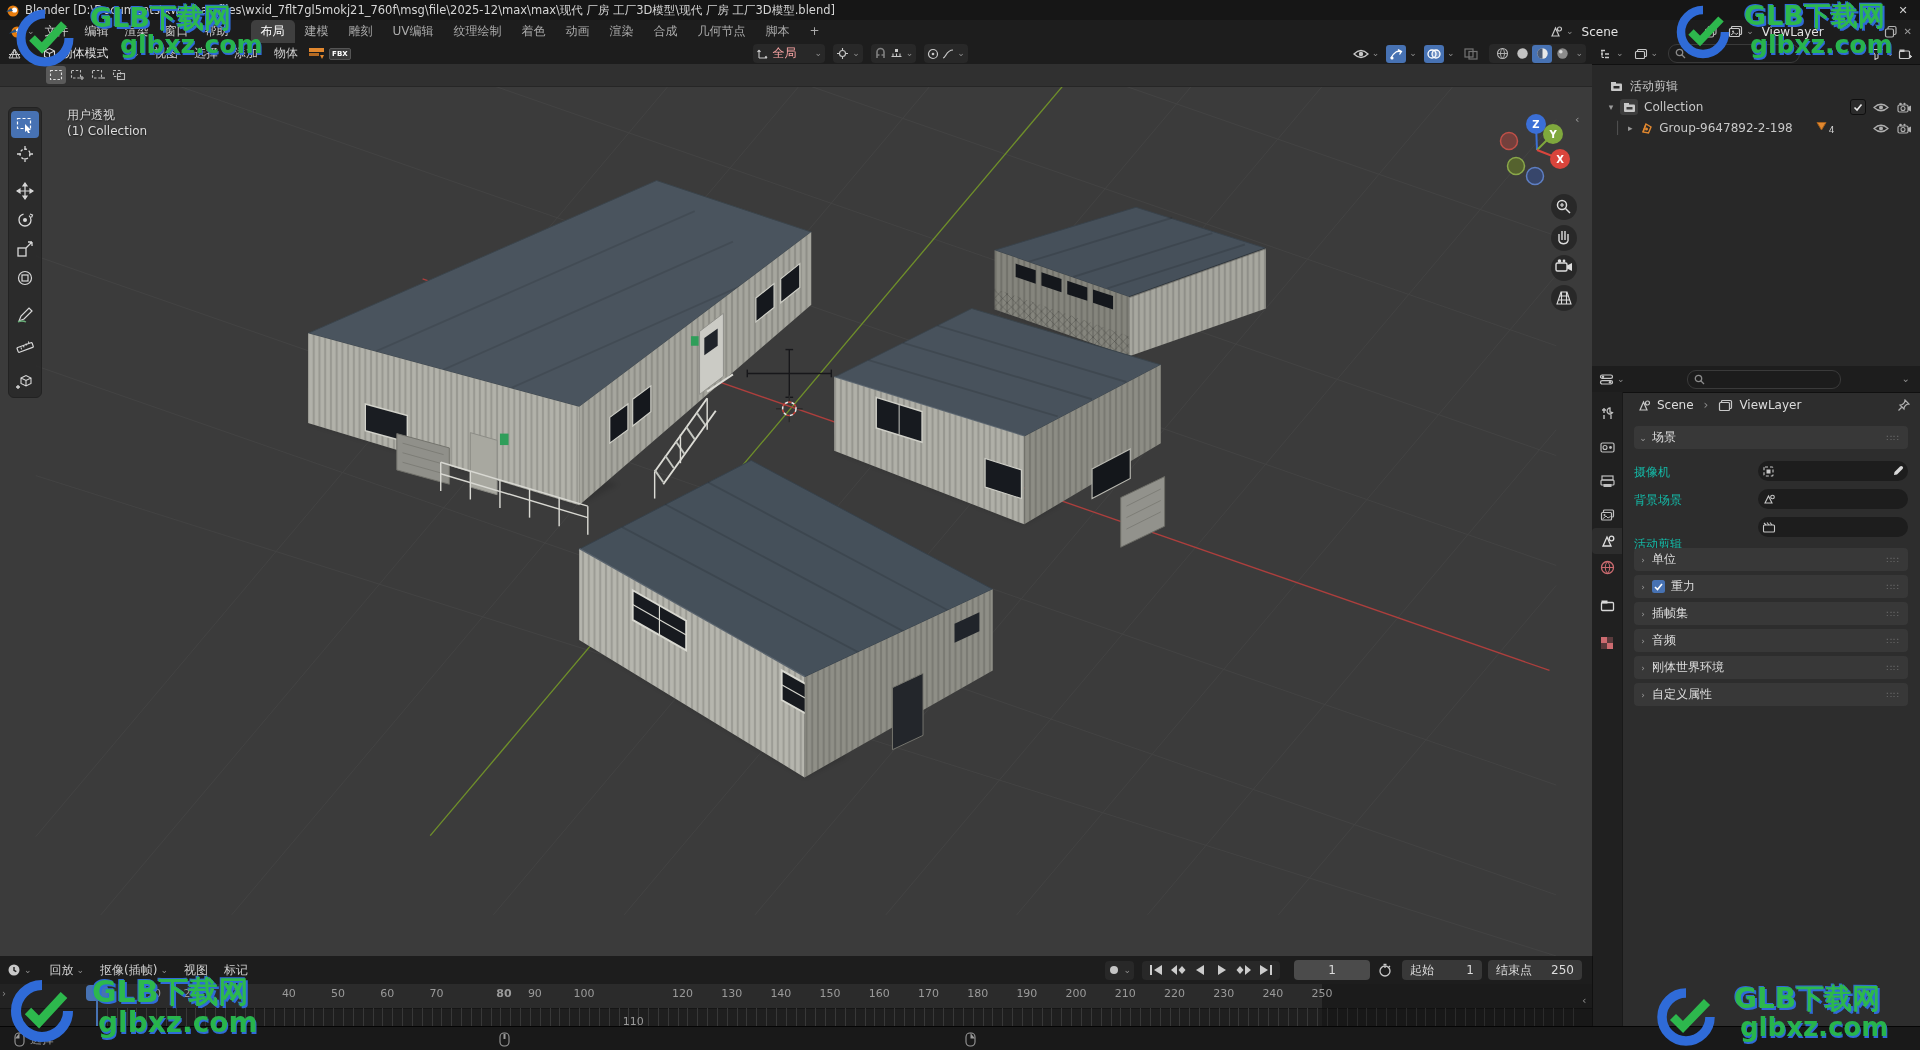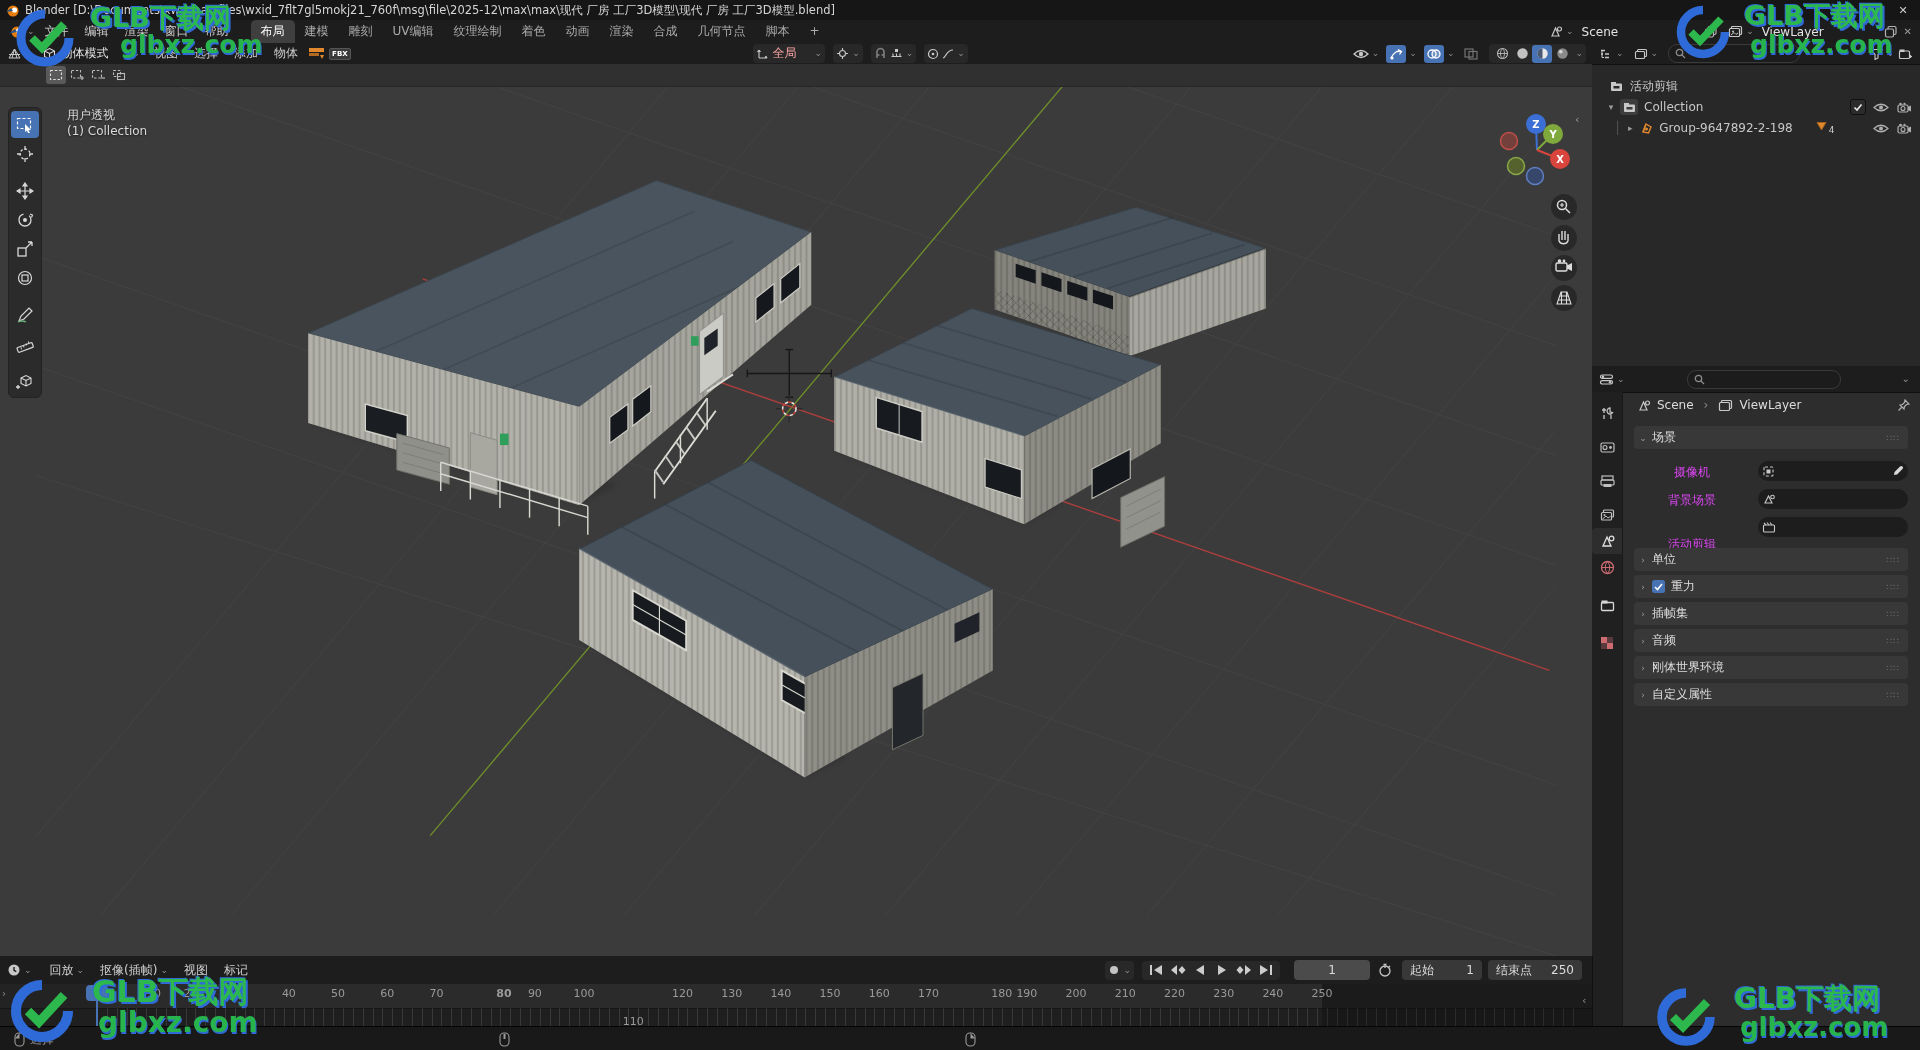--- a/index.html
+++ b/index.html
@@ -42,21 +42,21 @@
   .search{background:#1c1c1c;border:1px solid #3a3a3a;border-radius:9px;height:17px;display:flex;align-items:center;padding:0 6px;color:#888}
   
   #properties{left:1592px;top:366px;width:328px;height:660px;background:#2d2d2d}
   #prop-tabs{left:0;top:26px;width:30px;height:634px;background:#202020;border-right:1px solid #191919}
   .ptab{width:30px;height:26px;display:flex;align-items:center;justify-content:center}
   .ptab.active{background:#2d2d2d;border-radius:4px 0 0 4px}
   .panel-hdr{position:absolute;left:6px;width:308px;height:23px;background:#383838;border-radius:4px;display:flex;align-items:center;color:#dedede}
   .grip{margin-left:auto;margin-right:8px;color:#6f6f6f;font-size:9px;letter-spacing:1px}
   .disc{width:18px;text-align:center;color:#9a9a9a;font-size:9px}
   .fld{position:absolute;background:#1d1d1d;border-radius:10px;height:20px;display:flex;align-items:center;padding:0 4px}
-  .flabel{position:absolute;width:116px;text-align:center;color:#d946ef}
+  .flabel{position:absolute;width:116px;text-align:left;color:#14b8a6}
   
   #timeline{left:0;top:956px;width:1592px;height:70px;background:#232323;border-right:1px solid #101010}
   #tl-header{left:0;top:0;width:1592px;height:28px}
   #ruler{left:0;top:28px;width:1592px;height:42px;background:#232323;overflow:hidden}
   .ruler-num{position:absolute;top:3px;transform:translateX(-50%);color:#9a9a9a;font-size:11px}
   .tl-field{background:#383838;border-radius:4px;height:20px;display:flex;align-items:center;padding:0 8px;color:#dcdcdc}
   .pb-btn{width:22px;height:18px;display:flex;align-items:center;justify-content:center}
   
   #statusbar{left:0;top:1026px;width:1920px;height:24px;background:#191919;border-top:1px solid #050505;display:flex;align-items:center;color:#9a9a9a}
   
@@ -981,21 +981,21 @@
           <span class="ruler-num" style="left: 504px; font-weight: bold;">80</span>
           <span class="ruler-num" style="left: 534.88px;">90</span>
           <span class="ruler-num" style="left: 584.08px;">100</span>
           <span class="ruler-num" style="left: 633.28px; margin-top: 28px;">110</span>
           <span class="ruler-num" style="left: 682.48px;">120</span>
           <span class="ruler-num" style="left: 731.68px;">130</span>
           <span class="ruler-num" style="left: 780.88px;">140</span>
           <span class="ruler-num" style="left: 830.08px;">150</span>
           <span class="ruler-num" style="left: 879.28px;">160</span>
           <span class="ruler-num" style="left: 928.48px;">170</span>
-          <span class="ruler-num" style="left: 977.68px; margin-left: 24px;">180</span>
+          <span class="ruler-num" style="left: 977.68px;">180</span>
           <span class="ruler-num" style="left: 1026.88px;">190</span>
           <span class="ruler-num" style="left: 1076.08px;">200</span>
           <span class="ruler-num" style="left: 1125.28px;">210</span>
           <span class="ruler-num" style="left: 1174.48px;">220</span>
           <span class="ruler-num" style="left: 1223.68px;">230</span>
           <span class="ruler-num" style="left: 1272.88px;">240</span>
           <span class="ruler-num" style="left: 1322.08px;">250</span>
         </div>
       <div class="abs" style="left:96px;top:0;width:2px;height:42px;background:#4772b3"></div>
       <div class="abs" style="left:86px;top:1px;width:22px;height:16px;background:#4772b3;border-radius:4px;color:#fff;font-size:10px;display:flex;align-items:center;justify-content:center">

